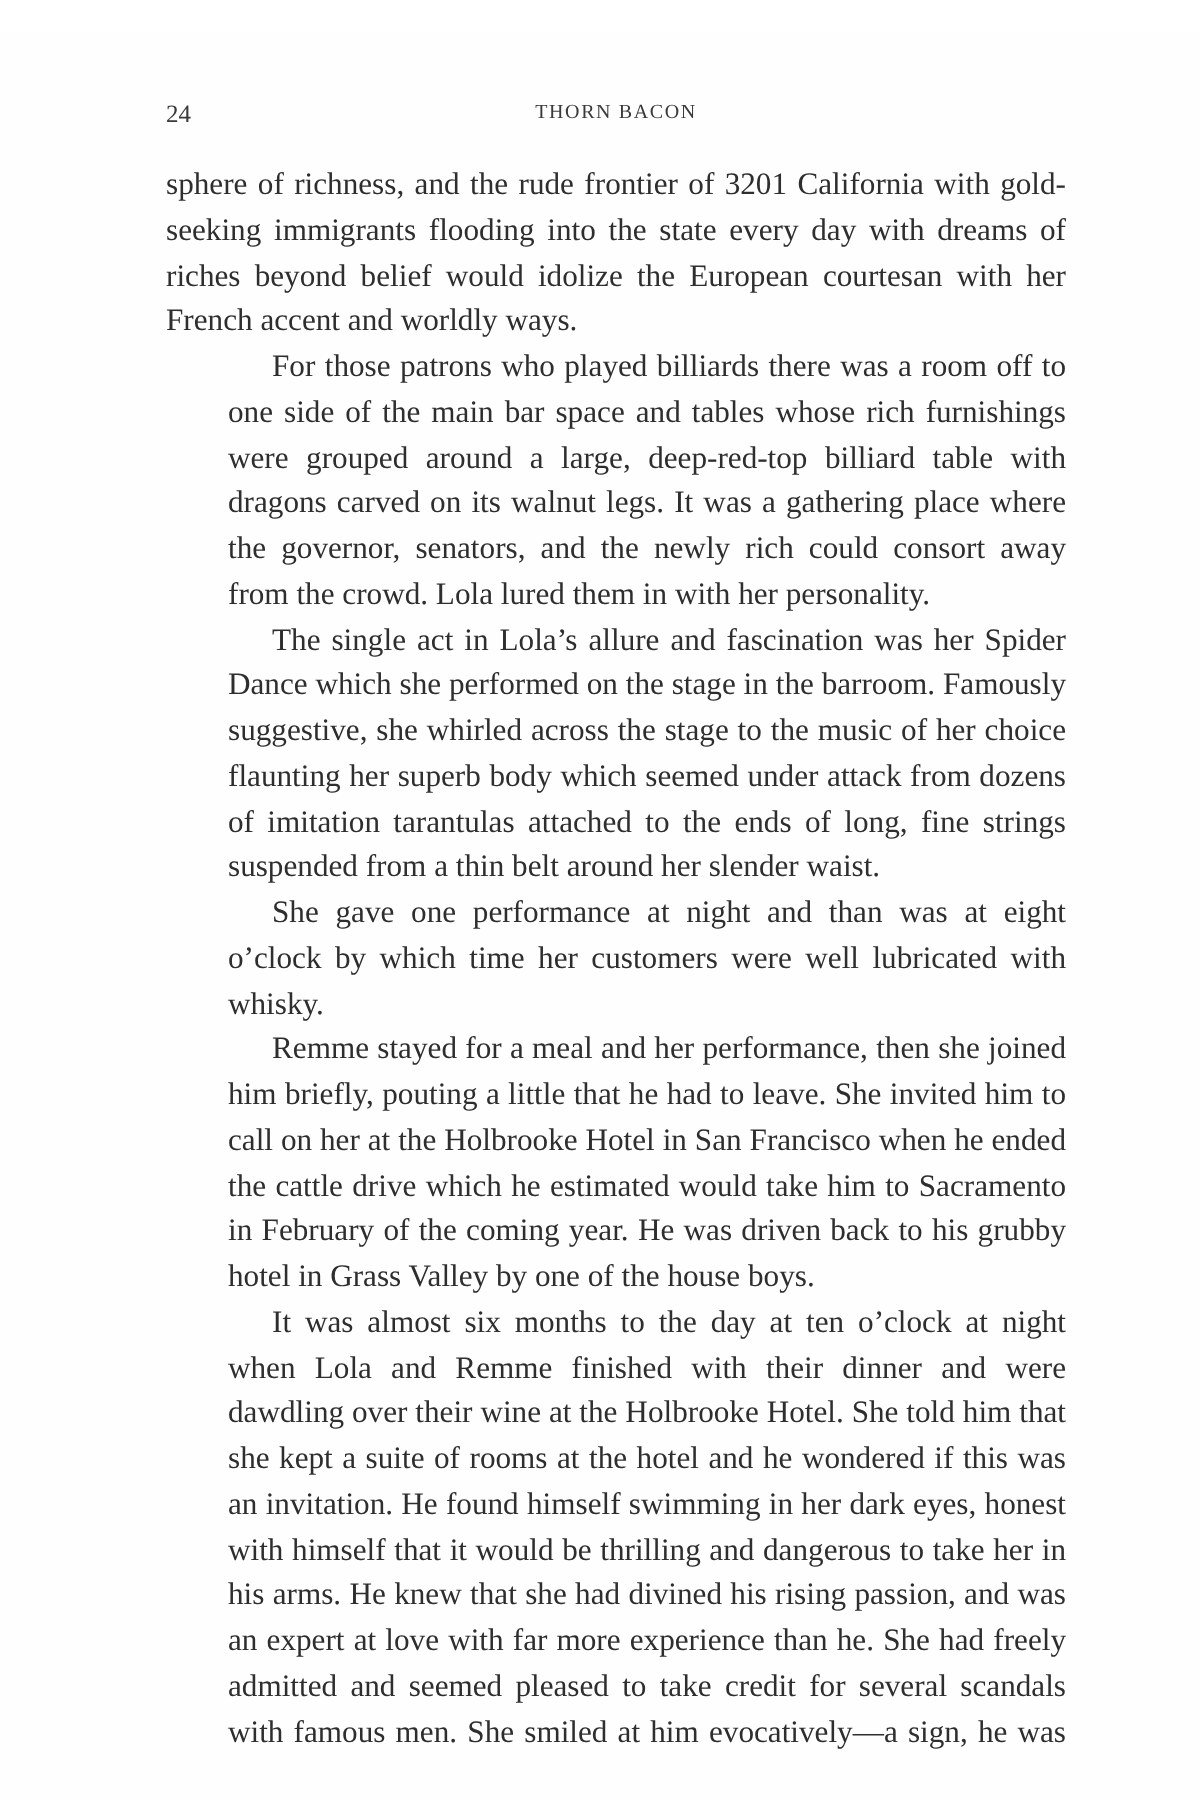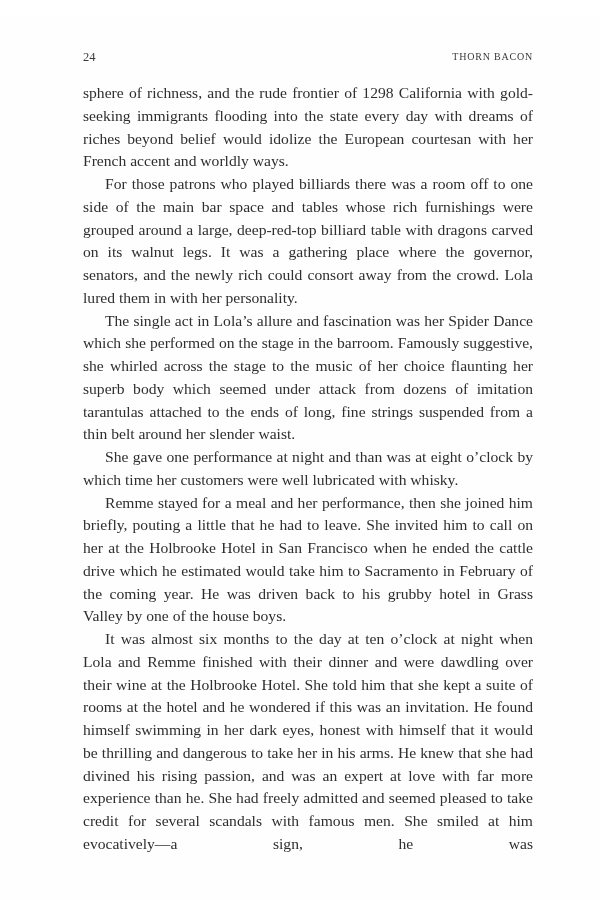--- a/index.html
+++ b/index.html
@@ -6,42 +6,42 @@
   body { width: 600px; height: 900px; overflow: hidden; position: relative; }
   .page {
     position: absolute; left: 0; top: 16px; width: 600px; height: 900px; background: #fefefe;
   }
   .running-head {
     position: absolute; top: 34px; left: 83px; width: 450px; height: 20px;
     font-family: "Liberation Serif", serif; color: #3a3a3a;
   }
   .page-number { position: absolute; left: 0; top: 0; font-size: 12.5px; }
   .book-author {
-    position: absolute; left: 0; width: 100%; top: 1px; text-align: right;
+    position: absolute; left: 0; width: 100%; top: 1px; text-align: center;
     font-size: 10px; letter-spacing: 0.8px;
   }
   .body-text {
     position: absolute; top: 66px; left: 83px; width: 450px;
     font-family: "Liberation Serif", serif; font-size: 15.6px; line-height: 22.75px;
     color: #2e2e2e;
   }
   .para { margin: 0; text-align: justify; hyphens: manual; }
-  .para.indent { text-indent: 22px; }
+  .para.indent { text-indent: 22px; margin-left: 31px; }
   .para.last-open { text-align-last: justify; }
 </style>
 </head>
 <body>
 
 <div class="page">
   <div class="running-head">
     <span class="page-number">24</span>
     <span class="book-author">THORN BACON</span>
   </div>
 
   <div class="body-text">
-    <p class="para">sphere of richness, and the rude frontier of 1298 California with gold-seeking immigrants flooding into the state every day with dreams of riches beyond belief would idolize the European courtesan with her French accent and worldly ways.</p>
+    <p class="para">sphere of richness, and the rude frontier of 3201 California with gold-seeking immigrants flooding into the state every day with dreams of riches beyond belief would idolize the European courtesan with her French accent and worldly ways.</p>
     <p class="para indent">For those patrons who played billiards there was a room off to one side of the main bar space and tables whose rich furnishings were grouped around a large, deep-red-top billiard table with dragons carved on its walnut legs. It was a gathering place where the governor, senators, and the newly rich could consort away from the crowd. Lola lured them in with her personality.</p>
     <p class="para indent">The single act in Lola’s allure and fascination was her Spider Dance which she performed on the stage in the barroom. Famously suggestive, she whirled across the stage to the music of her choice flaunting her superb body which seemed under attack from dozens of imitation tarantulas attached to the ends of long, fine strings suspended from a thin belt around her slender waist.</p>
     <p class="para indent">She gave one performance at night and than was at eight o’clock by which time her customers were well lubricated with whisky.</p>
     <p class="para indent">Remme stayed for a meal and her performance, then she joined him briefly, pouting a little that he had to leave. She invited him to call on her at the Holbrooke Hotel in San Francisco when he ended the cattle drive which he estimated would take him to Sacramento in February of the coming year. He was driven back to his grubby hotel in Grass Valley by one of the house boys.</p>
     <p class="para indent last-open">It was almost six months to the day at ten o’clock at night when Lola and Remme finished with their dinner and were dawdling over their wine at the Holbrooke Hotel. She told him that she kept a suite of rooms at the hotel and he wondered if this was an invita­tion. He found himself swimming in her dark eyes, honest with himself that it would be thrilling and dangerous to take her in his arms. He knew that she had divined his rising passion, and was an expert at love with far more experience than he. She had freely admitted and seemed pleased to take credit for several scandals with famous men. She smiled at him evocatively—a sign, he was</p>
   </div>
 </div>
 
 </body></html>

